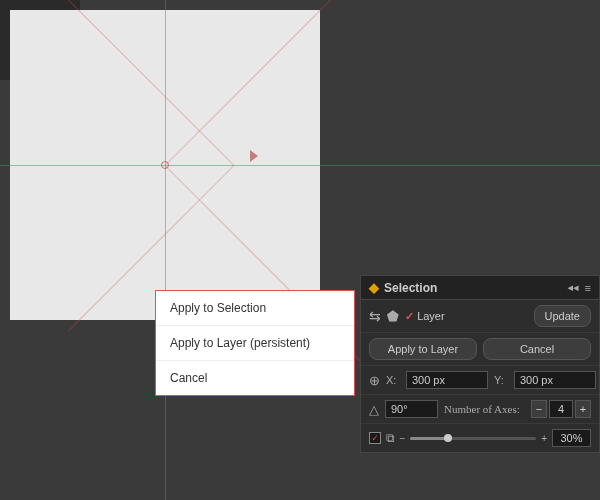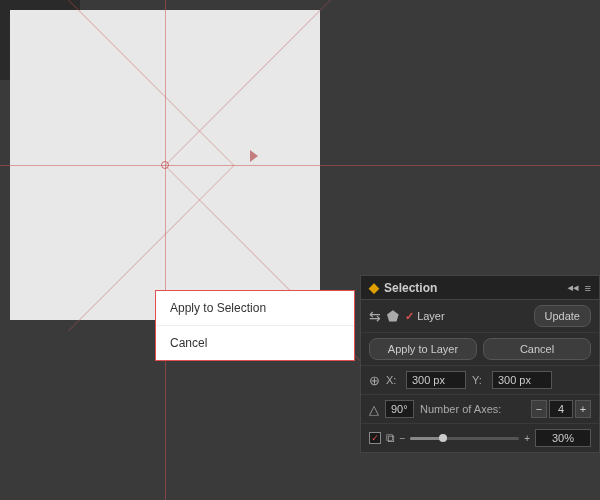--- a/index.html
+++ b/index.html
@@ -186,21 +186,21 @@
       font-weight: bold;
     }
 
     
     .field-input {
       background: #1a1a1a;
       border: 1px solid #555;
       color: #ccc;
       font-size: 11px;
       padding: 2px 5px;
-      width: 60px;
+      width: 82px;
     }
 
     .field-label {
       color: #aaa;
       font-size: 11px;
       min-width: 14px;
     }
 
     
     .slider-row {
@@ -238,21 +238,21 @@
       border-radius: 50%;
       cursor: pointer;
     }
 
     .pct-input {
       background: #1a1a1a;
       border: 1px solid #555;
       color: #ccc;
       font-size: 11px;
       padding: 2px 4px;
-      width: 56px;
+      width: 39px;
       text-align: center;
     }
 
     
     .icon-sym {
       font-size: 14px;
       color: #aaa;
     }
 
     
@@ -315,20 +315,21 @@
   <div class="diag-line" style="top:165px; left:165px; width:320px; transform: rotate(-45deg); transform-origin: left center;"></div>
 
   <div class="center-point" style="top:165px; left:165px;"></div>
 
   <div class="triangle-indicator" style="top: 152px; left: 248px; transform: rotate(90deg);"></div>
 
 </div>
 
 <div class="context-menu">
   <div class="context-menu-item">Apply to Selection</div>
+  <div class="context-menu-item">Apply to Layer (persistent)</div>
   <div class="context-menu-item">Cancel</div>
 </div>
 
 <div class="panel">
 
   <div class="panel-header">
     <div class="panel-title">
       <span style="color:#e0a000; font-size:13px;">◆</span>
       <span>Selection</span>
     </div>
@@ -358,22 +359,22 @@
   <div class="panel-row">
     <span class="icon-sym" style="font-size:13px;">⊕</span>
     <span class="field-label">X:</span>
     <input type="text" class="field-input" value="300 px" style="">
     <span class="field-label">Y:</span>
     <input type="text" class="field-input" value="300 px" style="">
   </div>
 
   <div class="panel-row">
     <span class="icon-sym" style="font-size:13px;">△</span>
-    <input type="text" class="field-input" style="width: 29px;" value="90°">
-    <span class="field-label" style="min-width:auto; flex:1;">Number of Axes:</span>
+    <input type="text" class="field-input" style="width: 53px;" value="90°">
+    <span class="field-label" style="min-width:auto; flex:1;font-family:Liberation Serif, serif;">Number of Axes:</span>
     <div class="stepper">
       <div class="step-btn">−</div>
       <div class="step-val">4</div>
       <div class="step-btn">+</div>
     </div>
   </div>
 
   <div class="slider-row">
     <div class="cb">✓</div>
     <span class="icon-sym" style="font-size:12px;">⧉</span>

